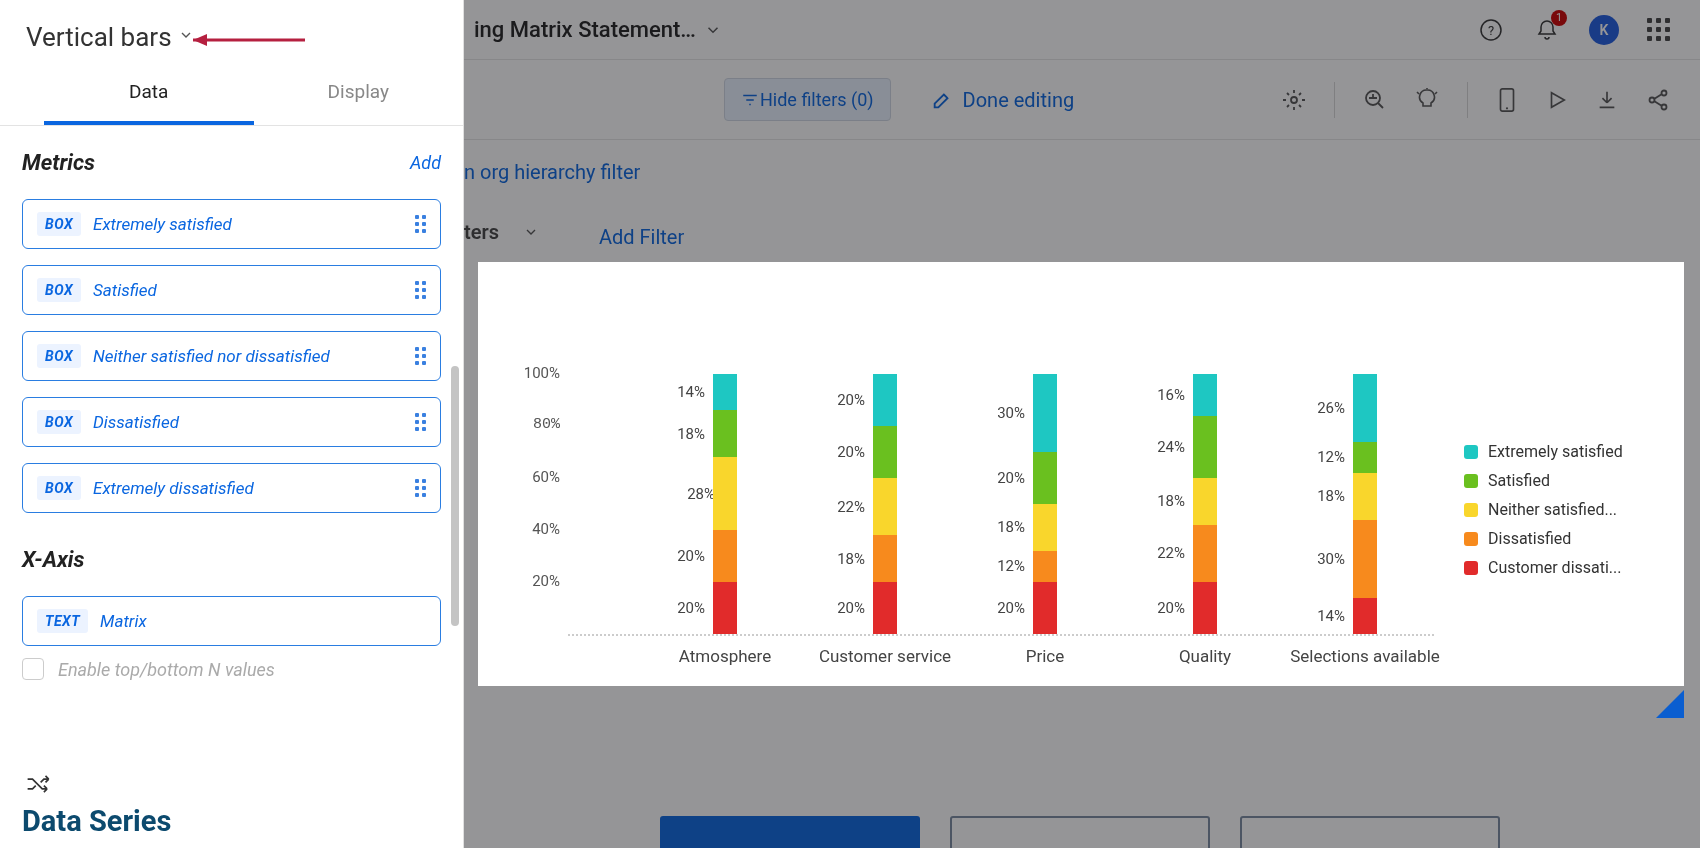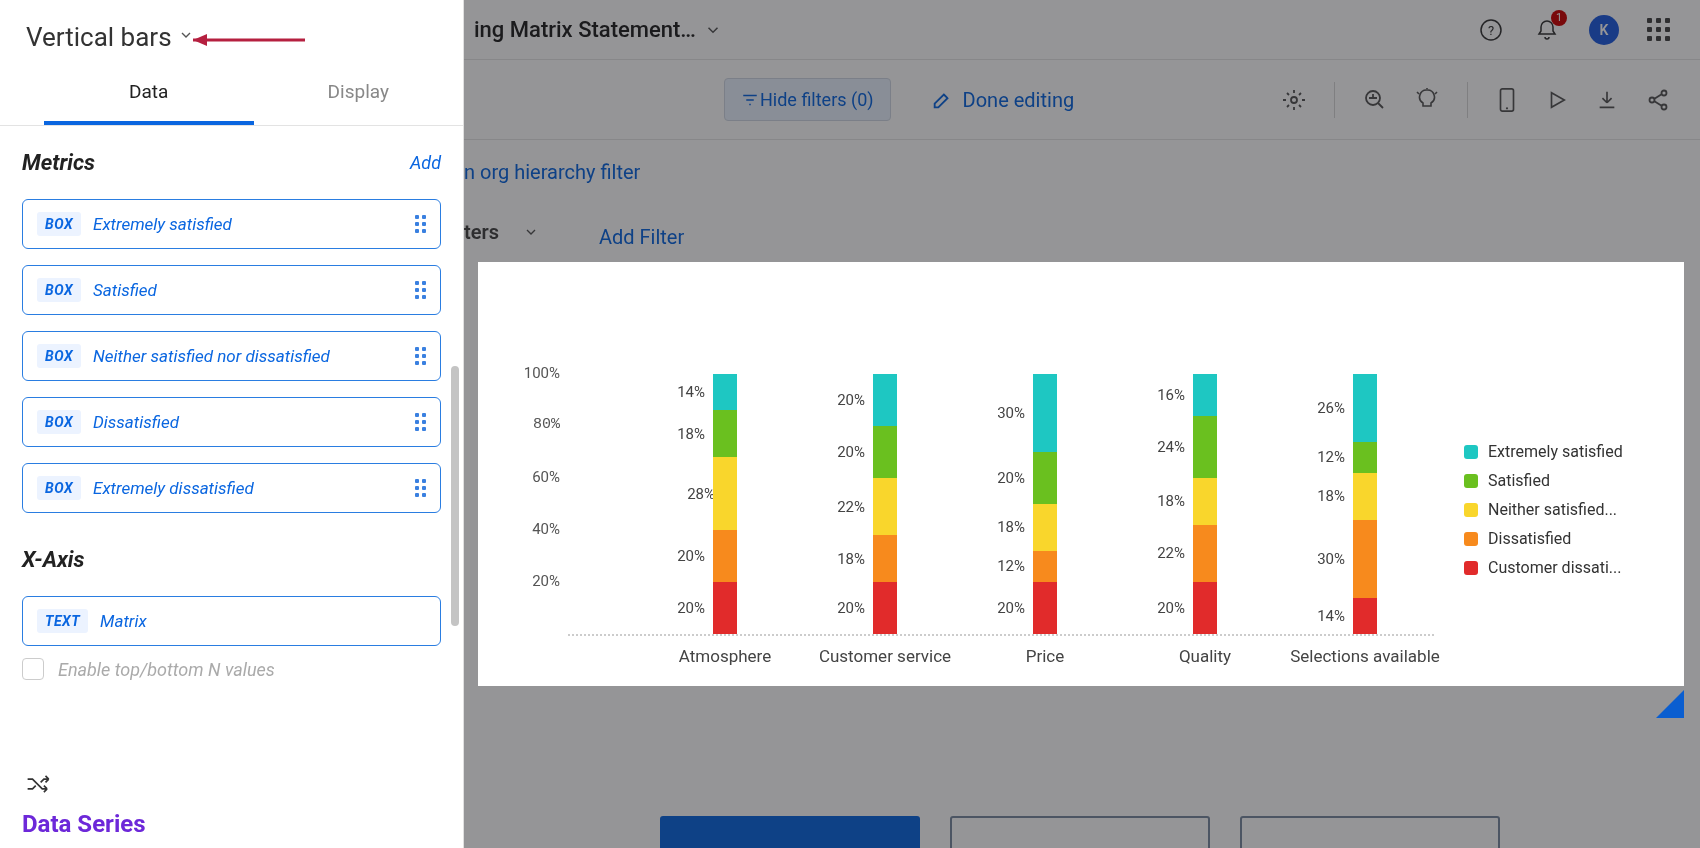--- a/index.html
+++ b/index.html
@@ -104,21 +104,21 @@
   border:1.5px solid #2a7de1; border-radius:6px; padding:12px 14px;
   display:flex; align-items:center; gap:12px; margin-top:16px;
 }
 .pill-tag { background:#ecf3ff; color:#0a66e0; font-size:14px; font-weight:700; padding:4px 8px; border-radius:3px; letter-spacing:0.5px;}
 .pill-text { color:#0a66e0; font-size:17px;}
 .drag-handle { margin-left:auto; display:grid; grid-template-columns:4px 4px; grid-template-rows:4px 4px 4px; gap:3px;}
 .drag-handle span { width:4px; height:4px; background:#3a80e0; border-radius:1px;}
 .checkbox-row { display:flex; align-items:flex-end; gap:14px; margin-top:12px; color:#aaa; font-size:18px;}
 .checkbox-box { width:22px; height:22px; border:1.5px solid #ccc; border-radius:4px;}
 .shuffle { position:absolute; left:26px; bottom:48px;}
-.bottom-title { position:absolute; bottom:10px; font-size:24px; font-weight:700; color:#6d28d9;}
+.bottom-title { position:absolute; bottom:10px; font-size:29px; font-weight:700; color:#0c4a6e;}
 
 
 .arrow-anno { position:absolute; left:175px; top:30px; z-index:30;}
 
 
 .bottom-btns { position:absolute; left:660px; right:30px; bottom:0; height:32px; display:flex; gap:30px;}
 .primary-btn { background:#0a66e0; width:260px; height:48px; border-radius:3px;}
 .outline-btn { border:2px solid #7a8aa0; width:260px; height:48px; border-radius:3px; background:#fff;}
 .corner-tri { position:absolute; right:16px; bottom:130px; width:0; height:0; border-left:28px solid transparent; border-bottom:28px solid #0a5ed0; z-index:6;}
 </style>

